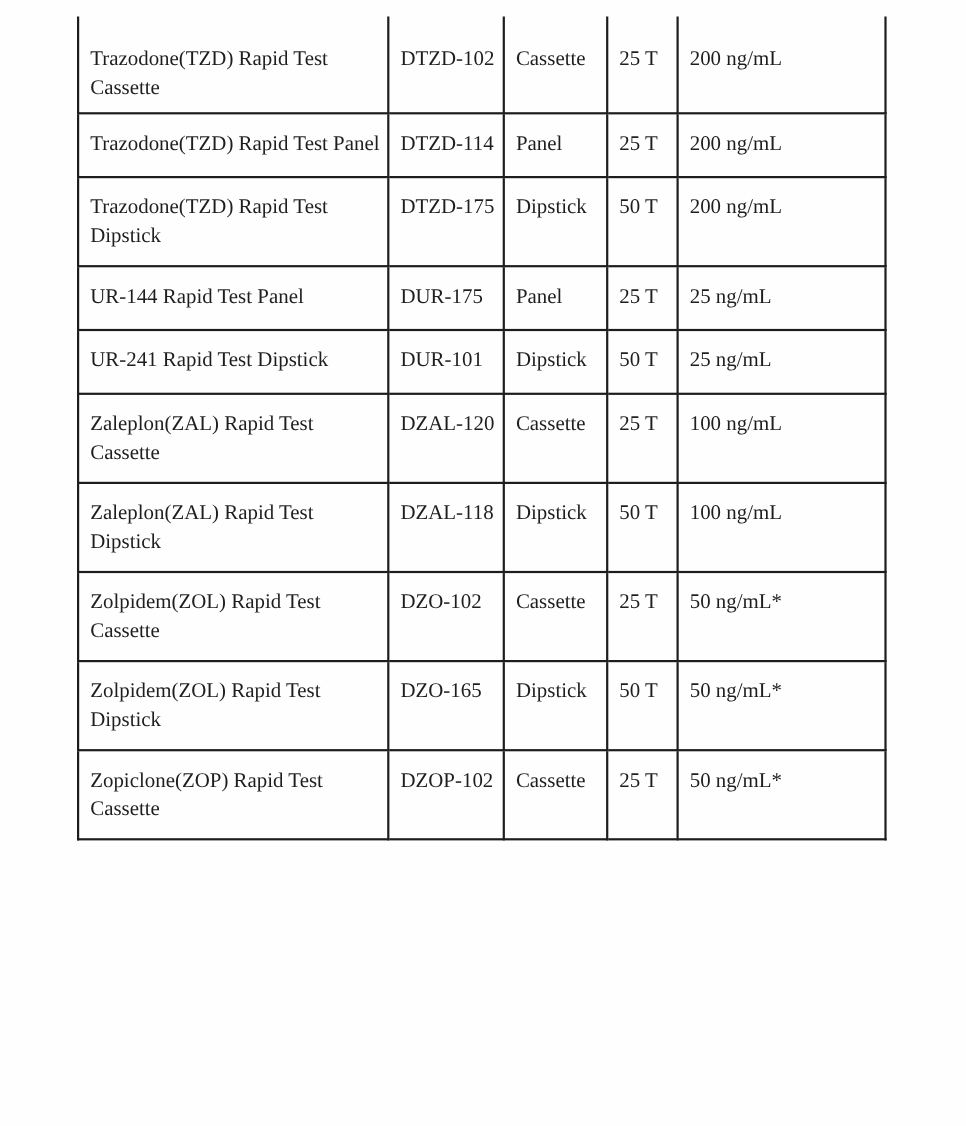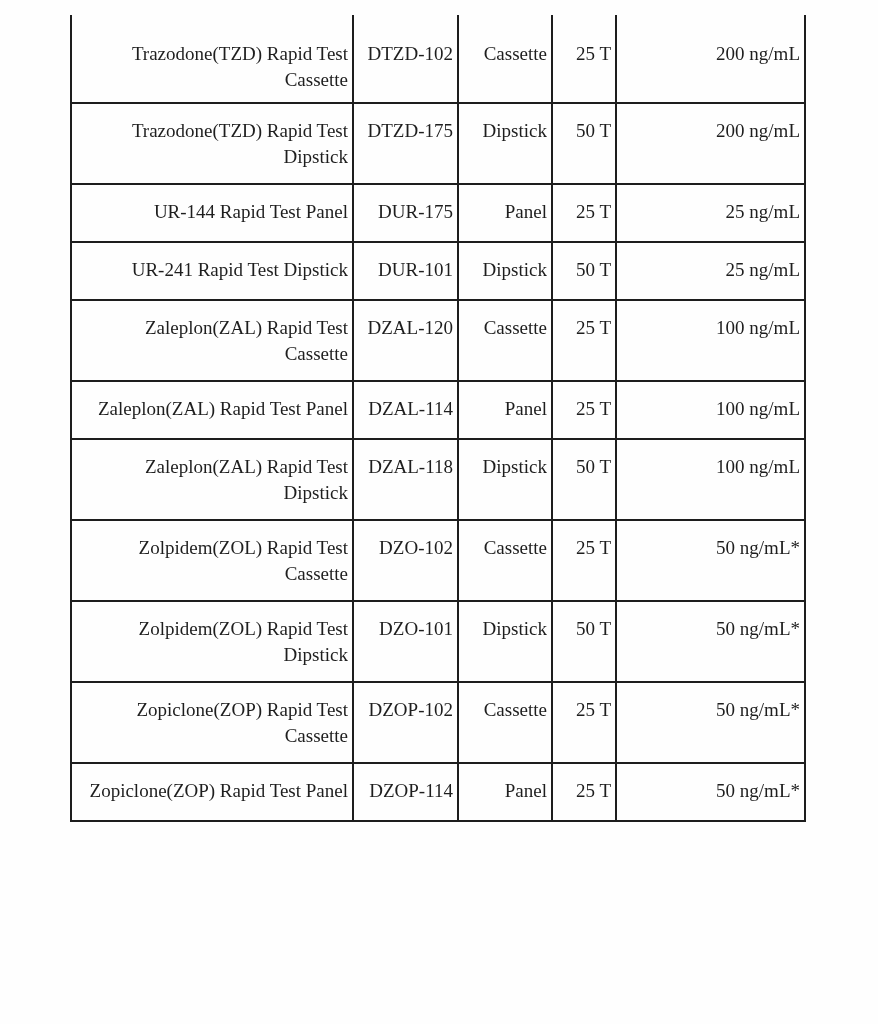--- a/index.html
+++ b/index.html
@@ -27,21 +27,20 @@
     position: absolute;
     left: 70px;
     top: 15px;
     width: 734px;
   }
   table.product-table {
     border-collapse: collapse;
     table-layout: fixed;
     width: 734px;
     background: #fefefe;
-    text-align: right;
   }
   table.product-table td {
     border: 2px solid #1d1d1d;
     vertical-align: top;
     padding: 14px 4px 8px 10px;
     font-size: 19px;
     line-height: 26px;
     color: #1e1e1e;
     overflow: hidden;
   }
@@ -75,20 +74,27 @@
       </colgroup>
       <tbody id="rows">
           <tr class="row-first">
     <td class="col-name">Trazodone(TZD) Rapid Test
 Cassette</td>
     <td class="col-cat">DTZD-102</td>
     <td class="col-format">Cassette</td>
     <td class="col-tests">25 T</td>
     <td class="col-cutoff">200 ng/mL</td>
   </tr>
+          <tr class="row-one">
+    <td class="col-name">Trazodone(TZD) Rapid Test Panel</td>
+    <td class="col-cat">DTZD-114</td>
+    <td class="col-format">Panel</td>
+    <td class="col-tests">25 T</td>
+    <td class="col-cutoff">200 ng/mL</td>
+  </tr>
           <tr class="row-two">
     <td class="col-name">Trazodone(TZD) Rapid Test
 Dipstick</td>
     <td class="col-cat">DTZD-175</td>
     <td class="col-format">Dipstick</td>
     <td class="col-tests">50 T</td>
     <td class="col-cutoff">200 ng/mL</td>
   </tr>
           <tr class="row-one">
     <td class="col-name">UR-144 Rapid Test Panel</td>
@@ -105,62 +111,48 @@
     <td class="col-cutoff">25 ng/mL</td>
   </tr>
           <tr class="row-two">
     <td class="col-name">Zaleplon(ZAL) Rapid Test
 Cassette</td>
     <td class="col-cat">DZAL-120</td>
     <td class="col-format">Cassette</td>
     <td class="col-tests">25 T</td>
     <td class="col-cutoff">100 ng/mL</td>
   </tr>
-          <tr class="row-one">
-    <td class="col-name">Zaleplon(ZAL) Rapid Test Panel</td>
-    <td class="col-cat">DZAL-114</td>
-    <td class="col-format">Panel</td>
-    <td class="col-tests">25 T</td>
-    <td class="col-cutoff">100 ng/mL</td>
-  </tr>
           <tr class="row-two">
     <td class="col-name">Zaleplon(ZAL) Rapid Test
 Dipstick</td>
     <td class="col-cat">DZAL-118</td>
     <td class="col-format">Dipstick</td>
     <td class="col-tests">50 T</td>
     <td class="col-cutoff">100 ng/mL</td>
   </tr>
           <tr class="row-two">
     <td class="col-name">Zolpidem(ZOL) Rapid Test
 Cassette</td>
     <td class="col-cat">DZO-102</td>
     <td class="col-format">Cassette</td>
     <td class="col-tests">25 T</td>
     <td class="col-cutoff">50 ng/mL*</td>
   </tr>
           <tr class="row-two">
     <td class="col-name">Zolpidem(ZOL) Rapid Test
 Dipstick</td>
-    <td class="col-cat">DZO-101</td>
+    <td class="col-cat">DZO-165</td>
     <td class="col-format">Dipstick</td>
     <td class="col-tests">50 T</td>
     <td class="col-cutoff">50 ng/mL*</td>
   </tr>
           <tr class="row-two">
     <td class="col-name">Zopiclone(ZOP) Rapid Test
 Cassette</td>
     <td class="col-cat">DZOP-102</td>
     <td class="col-format">Cassette</td>
     <td class="col-tests">25 T</td>
     <td class="col-cutoff">50 ng/mL*</td>
   </tr>
-          <tr class="row-one">
-    <td class="col-name">Zopiclone(ZOP) Rapid Test Panel</td>
-    <td class="col-cat">DZOP-114</td>
-    <td class="col-format">Panel</td>
-    <td class="col-tests">25 T</td>
-    <td class="col-cutoff">50 ng/mL*</td>
-  </tr>
         </tbody>
     </table>
   </div>
 </div>
 
 </body></html>

